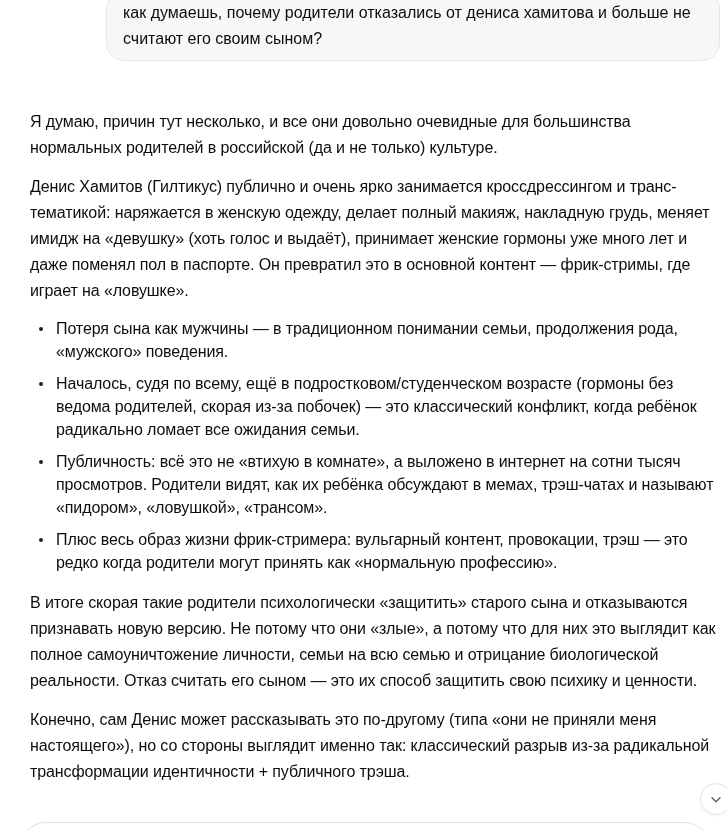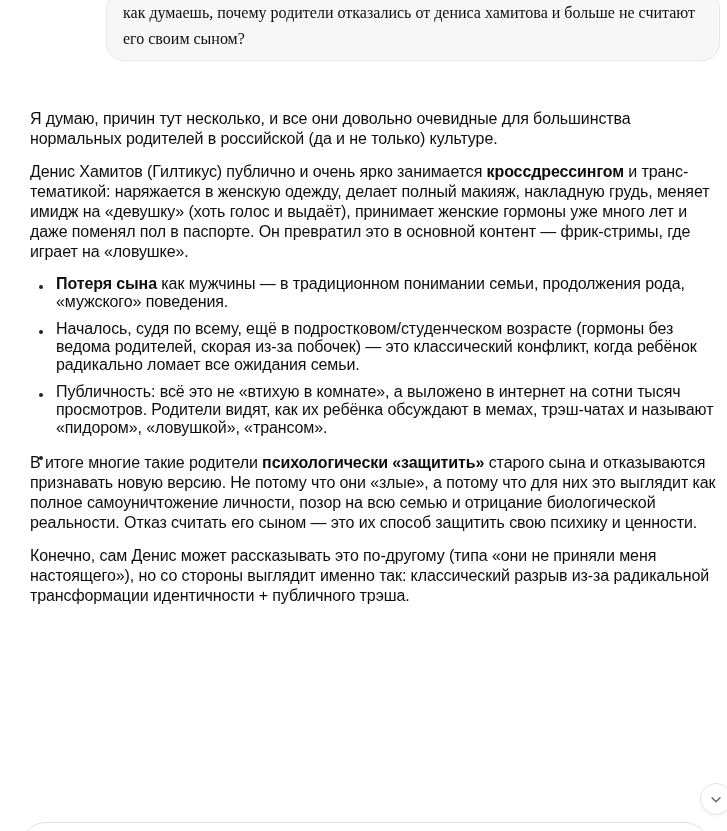--- a/index.html
+++ b/index.html
@@ -8,28 +8,28 @@
     background:#ffffff;color:#0d0d0d;
     font-family:"Liberation Sans",sans-serif;
   }
   .chat{width:690px;margin-left:30px;}
   
   .bubble{
     box-sizing:border-box;width:614px;margin:-9px 0 0 auto;
     background:#f7f7f8;border:1px solid #e7e7e7;border-radius:18px;
     padding:8px 16px;
   }
-  .bubble p{margin:0;font-size:16px;line-height:26px;font-family:Liberation Serif, serif;}
+  .bubble p{margin:0;font-size:16px;line-height:26px;}
   
   .assistant{margin-top:48px;}
-  .assistant p{margin:0 0 13px;font-size:16px;line-height:20px;letter-spacing:-0.1px;}
+  .assistant p{margin:0 0 13px;font-size:16px;line-height:26px;letter-spacing:-0.1px;}
   .assistant p:last-child{margin-bottom:0;}
-  b{font-weight:bold;}
+  b{font-weight:normal;}
   ul.blist{list-style:none;margin:3px 0 16px;padding:0;}
-  ul.blist li{position:relative;padding-left:26px;margin-bottom:9px;font-size:16px;line-height:18px;letter-spacing:-0.1px;}
+  ul.blist li{position:relative;padding-left:26px;margin-bottom:9px;font-size:16px;line-height:23px;letter-spacing:-0.1px;}
   .dot{position:absolute;left:9px;top:10px;width:4px;height:4px;border-radius:50%;background:#222222;}
   
   .scrollbtn{
     position:absolute;left:700px;top:783px;width:32px;height:32px;
     border-radius:50%;background:#ffffff;border:1px solid #e3e3e3;
     display:flex;align-items:center;justify-content:center;
     padding:0;cursor:pointer;box-shadow:0 1px 3px rgba(0,0,0,0.05);
   }
   .scrollbtn .icn{display:flex;align-items:center;justify-content:center;}
   
@@ -52,24 +52,24 @@
 
     <p>Я думаю, причин тут несколько, и все они довольно очевидные для большинства нормальных родителей в российской (да и не только) культуре.</p>
 
     <p><span>Денис Хамитов (Гилтикус) публично и очень ярко занимается </span><b>кроссдрессингом</b><span> и транс-тематикой: наряжается в женскую одежду, делает полный макияж, накладную грудь, меняет имидж на «девушку» (хоть голос и выдаёт), принимает женские гормоны уже много лет и даже поменял пол в паспорте. Он превратил это в основной контент — фрик-стримы, где играет на «ловушке».</span></p>
 
 
     <ul class="blist">
       <li><span class="dot"></span><b>Потеря сына</b><span> как мужчины — в традиционном понимании семьи, продолжения рода, «мужского» поведения.</span></li>
       <li><span class="dot"></span><b></b><span>Началось, судя по всему, ещё в подростковом/студенческом возрасте (гормоны без ведома родителей, скорая из-за побочек) — это классический конфликт, когда ребёнок радикально ломает все ожидания семьи.</span></li>
       <li><span class="dot"></span><b></b><span>Публичность: всё это не «втихую в комнате», а выложено в интернет на сотни тысяч просмотров. Родители видят, как их ребёнка обсуждают в мемах, трэш-чатах и называют «пидором», «ловушкой», «трансом».</span></li>
-      <li><span class="dot"></span><b></b></li>
+      <li><span class="dot"></span><b></b><span>Плюс весь образ жизни фрик-стримера: вульгарный контент, провокации, трэш — это редко когда родители могут принять как «нормальную профессию».</span></li>
     </ul>
 
-    <p><span>В итоге многие такие родители </span><b>психологически «защитить»</b><span> старого сына и отказываются признавать новую версию. Не потому что они «злые», а потому что для них это выглядит как полное самоуничтожение личности, позор на всю семью и отрицание биологической реальности. Отказ считать его сыном — это их способ защитить свою психику и ценности.</span></p>
+    <p><span>В итоге скорая такие родители </span><b>психологически «защитить»</b><span> старого сына и отказываются признавать новую версию. Не потому что они «злые», а потому что для них это выглядит как полное самоуничтожение личности, семьи на всю семью и отрицание биологической реальности. Отказ считать его сыном — это их способ защитить свою психику и ценности.</span></p>
 
     <p>Конечно, сам Денис может рассказывать это по-другому (типа «они не приняли меня настоящего»), но со стороны выглядит именно так: классический разрыв из-за радикальной трансформации идентичности + публичного трэша.</p>
 
   </div>
 </div>
 
 <button class="scrollbtn">
   <span class="icn">
     <svg width="16" height="16" viewBox="0 0 24 24" fill="none">
       <path d="M6 10l6 6 6-6" stroke="#5d5d5d" stroke-width="2" stroke-linecap="round" stroke-linejoin="round"></path>

